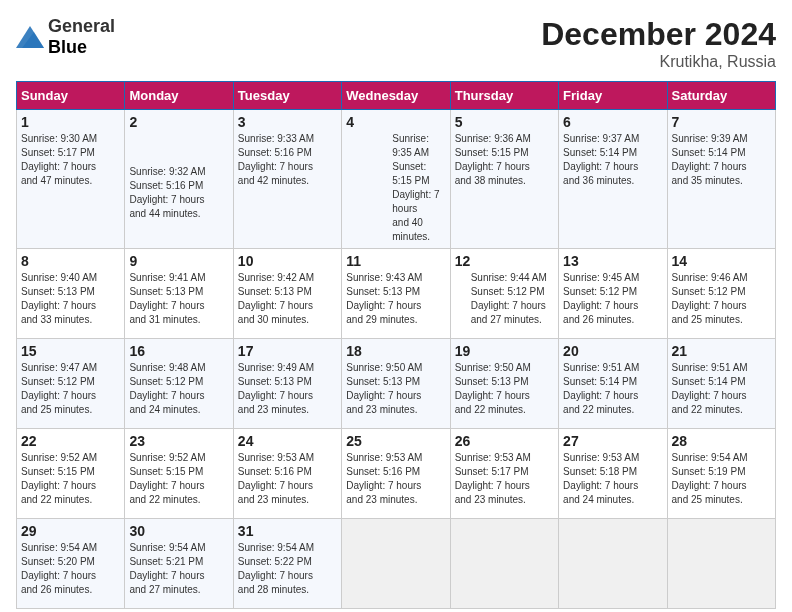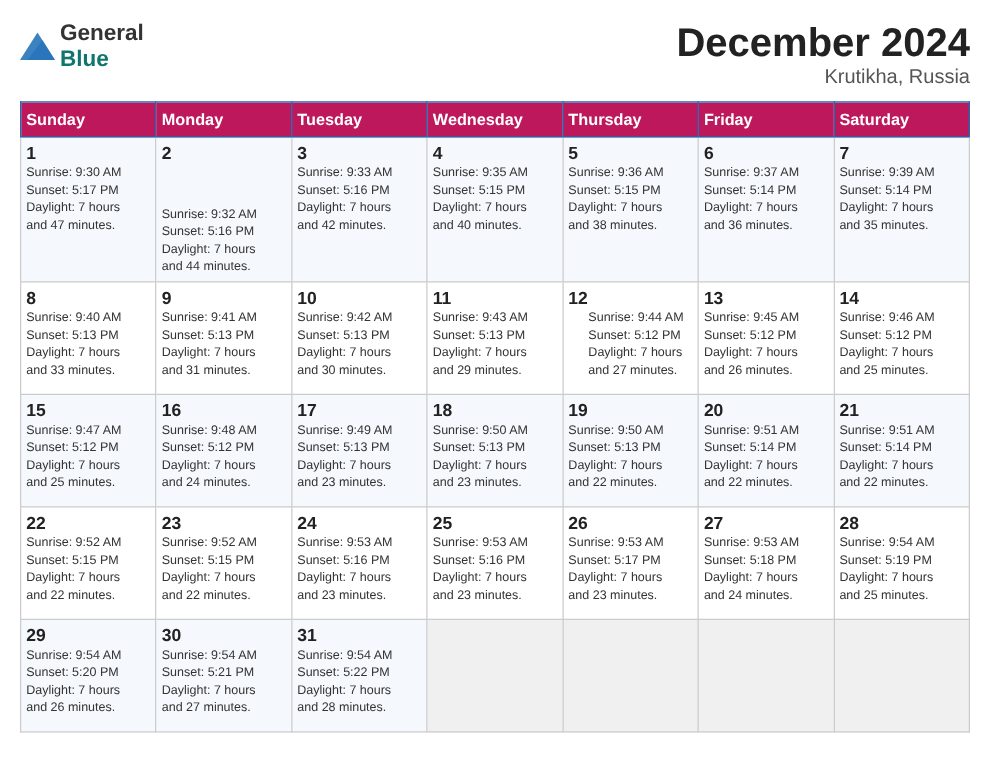--- a/index.html
+++ b/index.html
@@ -22,21 +22,21 @@
       gap: 4px;
     }
     .logo-text-general {
       font-size: 18px;
       font-weight: bold;
       color: #333;
     }
     .logo-text-blue {
       font-size: 18px;
       font-weight: bold;
-      color: #0f766e;
+      color: #000000;
     }
     .logo-icon {
       width: 28px;
       height: 22px;
     }
     .title-area {
       text-align: right;
     }
     .month-title {
       font-size: 32px;
@@ -140,21 +140,21 @@
         </td>
         <td>
           <span class="day-num">3</span>
           <div class="day-info" style="white-space: pre-line;">Sunrise: 9:33 AM
 Sunset: 5:16 PM
 Daylight: 7 hours
 and 42 minutes.</div>
         </td>
         <td>
           <span class="day-num">4</span>
-          <div class="day-info" style="white-space: pre-line;">Sunrise: 9:35 AM
+          <div class="day-info" style="white-space: pre-line; margin-left: 46px;">Sunrise: 9:35 AM
 Sunset: 5:15 PM
 Daylight: 7 hours
 and 40 minutes.</div>
         </td>
         <td>
           <span class="day-num">5</span>
           <div class="day-info" style="white-space: pre-line;">Sunrise: 9:36 AM
 Sunset: 5:15 PM
 Daylight: 7 hours
 and 38 minutes.</div>

